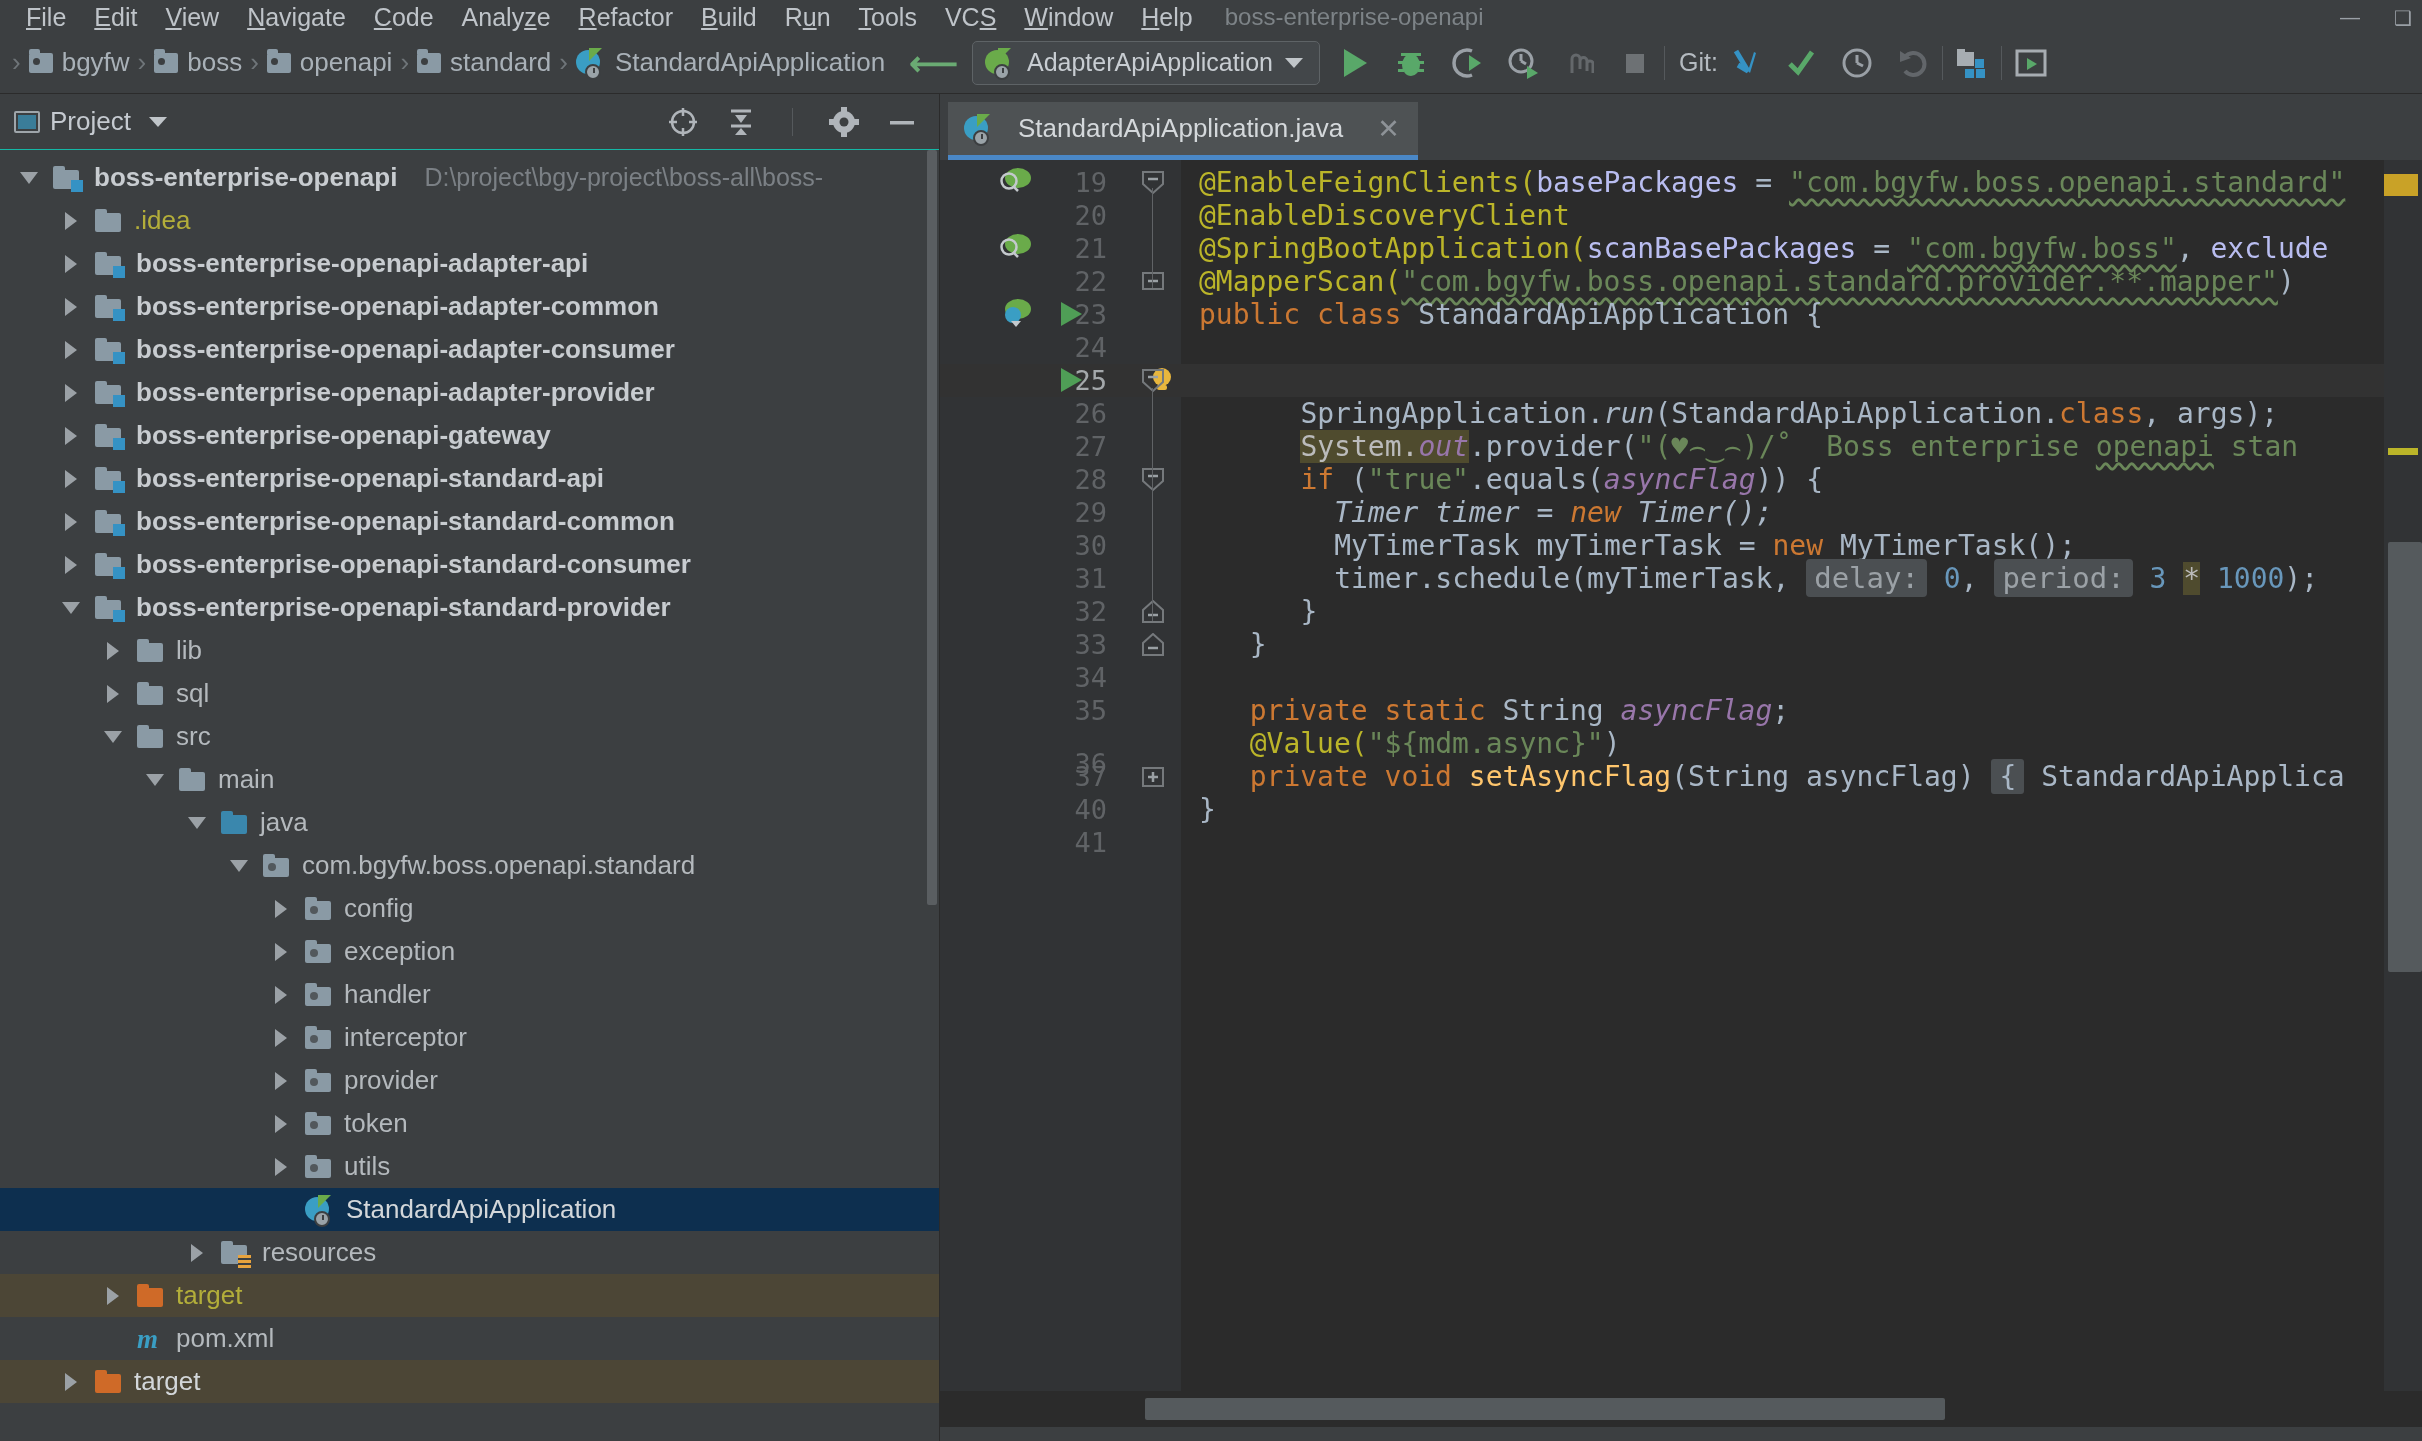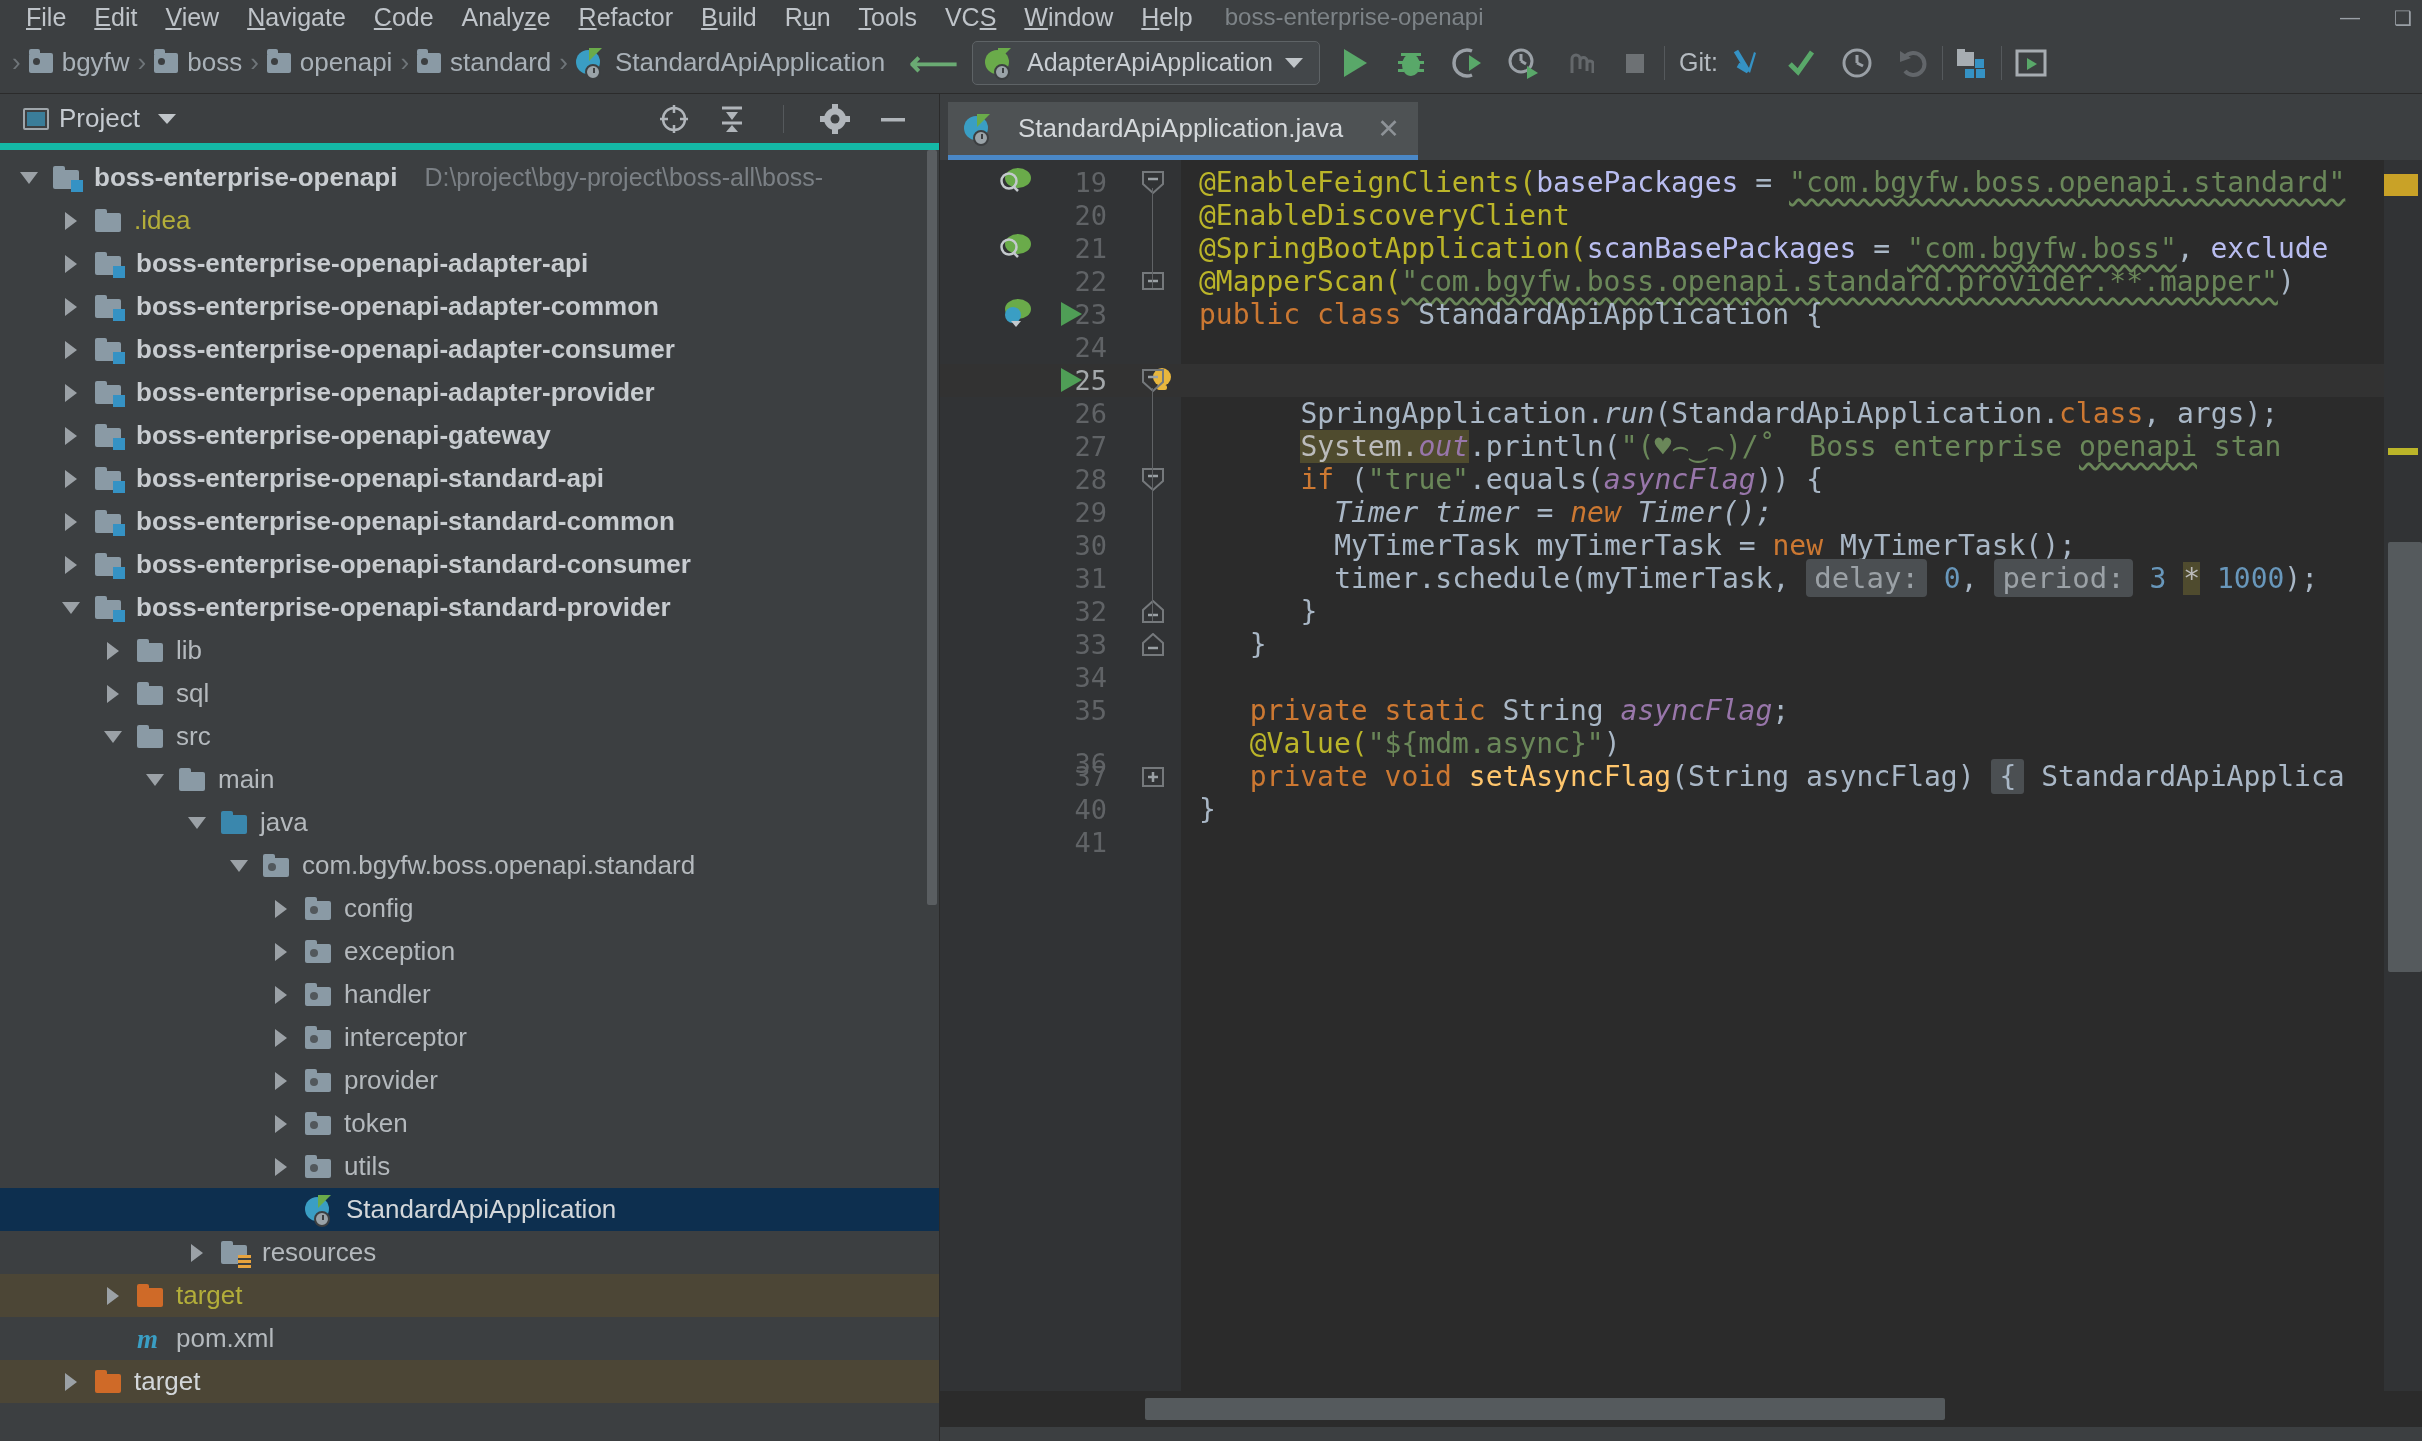--- a/index.html
+++ b/index.html
@@ -43,22 +43,22 @@
   .tb-btn{width:38px;height:38px;display:flex;align-items:center;justify-content:center;position:relative;}
   .tb-sep{width:1px;height:34px;background:#55595c;margin:0 10px;}
   #git-label{font-size:25px;color:#b4bac0;margin:0 8px 0 4px;}
 
   
   #main { display:flex; height:calc(1441px - 32px - 62px); }
 
   
   #project-panel { width:940px; background:#3c3f41; display:flex; flex-direction:column; border-right:1px solid #2b2b2b;}
   #project-header{
-    height:56px;display:flex;align-items:center;padding:0 23px;gap:10px;
-    border-bottom:7px solid #14b8a6;
+    height:56px;display:flex;align-items:center;padding:0 14px;gap:10px;
+    border-bottom:1px solid #14b8a6;
   }
   .pp-icon-window{width:26px;height:22px;border:2px solid #9fa6ab;border-radius:2px;background:#3c3f41;position:relative;flex:none;}
   .pp-icon-window:after{content:"";position:absolute;left:2px;top:2px;right:2px;bottom:2px;background:#3a7d99;}
   #pp-title{font-size:26px;color:#c5cad0;}
   #pp-caret{width:0;height:0;border-left:9px solid transparent;border-right:9px solid transparent;border-top:10px solid #c0c5c9;margin-left:8px;}
   #pp-toolbar{margin-left:auto;display:flex;align-items:center;gap:24px;padding-right:6px;}
   .ppt-btn{width:34px;height:34px;display:flex;align-items:center;justify-content:center;}
 
   #tree{flex:1;overflow:hidden;padding-top:6px;position:relative;}
   .trow{height:43px;display:flex;align-items:center;gap:0;font-size:26px;white-space:nowrap;position:relative;}
@@ -835,21 +835,21 @@
         </div>
       <div id="code">
         <div class="codewrap" id="codewrap">
             <div class="cline" style="top: 6px; left: 18px;"><span class="ann">@EnableFeignClients(</span><span class="par">basePackages</span><span class="pln"> = </span><span class="str wavy">"com.bgyfw.boss.openapi.standard"</span></div>
             <div class="cline" style="top: 39px; left: 18px;"><span class="ann">@EnableDiscoveryClient</span></div>
             <div class="cline" style="top: 72px; left: 18px;"><span class="ann">@SpringBootApplication(</span><span class="par">scanBasePackages</span><span class="pln"> = </span><span class="str wavy">"com.bgyfw.boss"</span><span class="pln">, </span><span class="par">exclude</span></div>
             <div class="cline" style="top: 105px; left: 18px;"><span class="ann">@MapperScan(</span><span class="str wavy">"com.bgyfw.boss.openapi.standard.provider.**.mapper"</span><span class="pln">)</span></div>
             <div class="cline" style="top: 138px; left: 18px;"><span class="kw">public class </span><span class="pln">StandardApiApplication</span><span class="pln"> {</span></div>
             <div class="cline" style="top: 204px; left: 68.7px;"><span class="kw">public stat</span><span class="caret"></span><span class="kw">ic </span><span class="kw">void </span><span class="mth">main</span><span class="pln">(String[] args) {</span></div>
             <div class="cline" style="top: 237px; left: 119.4px;"><span class="pln">SpringApplication.</span><span class="pln" style="font-style:italic">run</span><span class="pln">(StandardApiApplication.</span><span class="kw">class</span><span class="pln">, args);</span></div>
-            <div class="cline" style="top: 270px; left: 119.4px;"><span class="hl-usage">System.<span class="fld">out</span></span><span class="pln">.println(</span><span class="str">"(♥⌢‿⌢)/˚  Boss enterprise <span class="wavy">openapi</span> stan</span></div>
+            <div class="cline" style="top: 270px; left: 119.4px;"><span class="hl-usage">System.<span class="fld">out</span></span><span class="pln">.provider(</span><span class="str">"(♥⌢‿⌢)/˚  Boss enterprise <span class="wavy">openapi</span> stan</span></div>
             <div class="cline" style="top: 303px; left: 119.4px;"><span class="kw">if </span><span class="pln">(</span><span class="str">"true"</span><span class="pln">.equals(</span><span class="fld">asyncFlag</span><span class="pln">)) {</span></div>
             <div class="cline" style="top: 336px; left: 153.2px; font-style: italic;"><span class="pln">Timer timer = </span><span class="kw">new </span><span class="pln">Timer();</span></div>
             <div class="cline" style="top: 369px; left: 153.2px;"><span class="pln">MyTimerTask myTimerTask = </span><span class="kw">new </span><span class="pln">MyTimerTask();</span></div>
             <div class="cline" style="top: 402px; left: 153.2px;"><span class="pln">timer.schedule(myTimerTask,</span> <span class="inlay">delay:</span> <span class="num">0</span><span class="pln">,</span> <span class="inlay">period:</span> <span class="num">3</span> <span class="hl-usage">*</span> <span class="num">1000</span><span class="pln">);</span></div>
             <div class="cline" style="top: 435px; left: 119.4px;"><span class="pln">}</span></div>
             <div class="cline" style="top: 468px; left: 68.7px;"><span class="pln">}</span></div>
             <div class="cline" style="top: 534px; left: 68.7px;"><span class="kw">private static </span><span class="pln">String </span><span class="fld">asyncFlag</span><span class="pln">;</span></div>
             <div class="cline" style="top: 567px; left: 68.7px;"><span class="ann">@Value(</span><span class="str">"${mdm.async}"</span><span class="pln">)</span></div>
             <div class="cline" style="top: 600px; left: 68.7px;"><span class="kw">private void </span><span class="mth">setAsyncFlag</span><span class="pln">(String asyncFlag) </span><span class="foldph">{</span> <span class="pln">StandardApiApplica</span></div>
             <div class="cline" style="top: 633px; left: 18px;"><span class="pln">}</span></div>

